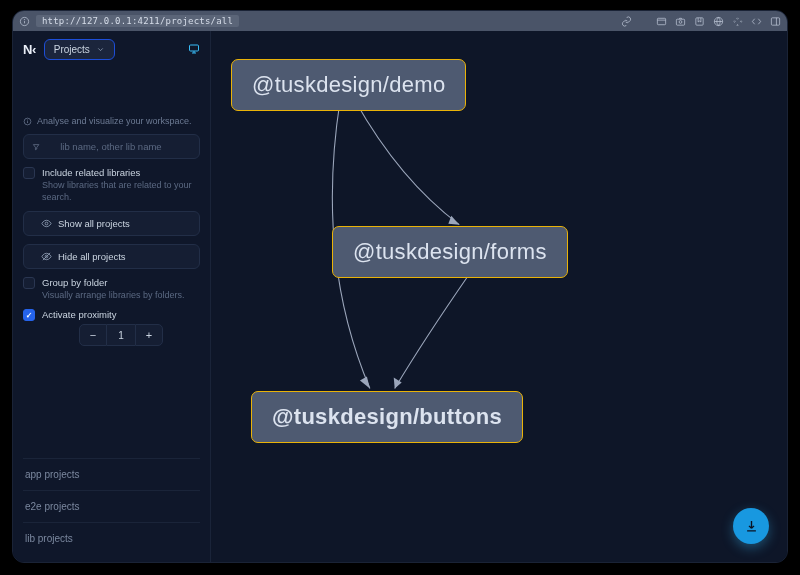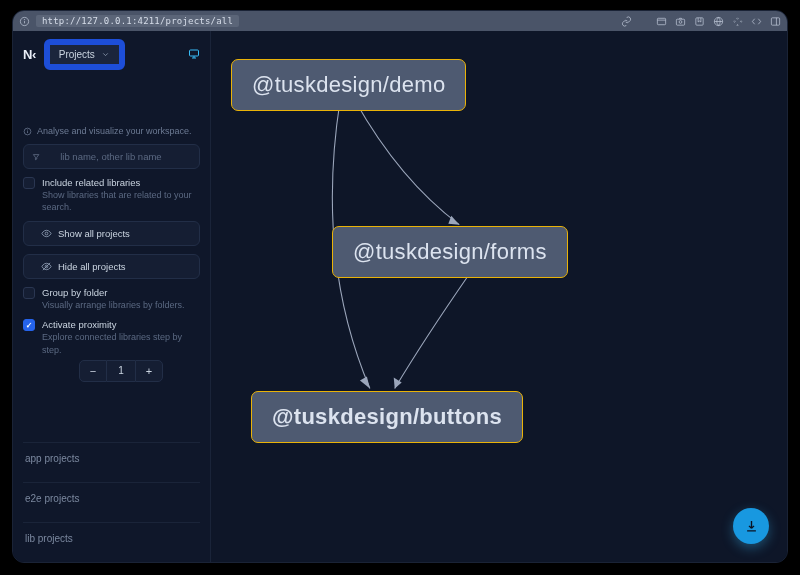--- a/index.html
+++ b/index.html
@@ -53,21 +53,21 @@
   display: flex;
   flex-direction: column;
   gap: 8px;
   overflow: hidden;
   font-size: 10px;
 }
 .sb-top { display: flex; align-items: center; gap: 8px; }
 .logo { font-weight: 800; font-size: 13px; color: #e9eef7; letter-spacing: -0.5px; }
 .projects-chip {
   display: flex; align-items: center; gap: 6px;
-  background: #1b253c; border: 6px solid #1d4ed8;
+  background: #1b253c; border: 1px solid #1d4ed8;
   padding: 4px 9px; border-radius: 6px;
   color: #cbd5e1; font-size: 10px; font-weight: 500;
 }
 .sb-top-right { margin-left: auto; color: #38bdf8; }
 
 .hint { display: flex; align-items: center; gap: 5px; color: #6c7a93; font-size: 9px; margin-top: 48px; }
 .hint svg { width: 9px; height: 9px; }
 
 .search {
   display: flex; align-items: center; gap: 20px;
@@ -104,21 +104,21 @@
 .stepper { display: flex; justify-content: center; margin-top: 4px; }
 .stepper button, .stepper span {
   width: 28px; height: 22px; display: flex; align-items: center; justify-content: center;
   background: #151e33; border: 1px solid #222e47; color: #cbd5e1;
   font-size: 11px;
 }
 .stepper button:first-child { border-radius: 5px 0 0 5px; }
 .stepper button:last-child { border-radius: 0 5px 5px 0; }
 .stepper span { border-left: none; border-right: none; font-size: 10px; }
 
-.sect-list { margin-top: auto; display: flex; flex-direction: column; gap: 8px; }
+.sect-list { margin-top: auto; display: flex; flex-direction: column; }
 .sect {
   padding: 10px 2px; border-top: 1px solid #1a2439;
   color: #7b889f; font-size: 10px;
 }
 
 .graph {
   flex: 1; position: relative; background: #0e1628;
 }
 .node {
   position: absolute;
@@ -276,21 +276,20 @@
         <div class="opt-txt">
           <div class="opt-title">Group by folder</div>
           <div class="opt-sub">Visually arrange libraries by folders.</div>
         </div>
       </div>
 
       <div class="opt">
         <div class="cb checked"></div>
         <div class="opt-txt">
           <div class="opt-title">Activate proximity</div>
-          <div class="opt-sub">Explore connected libraries step by step.</div>
           <div class="stepper">
             <button>−</button>
             <span>1</span>
             <button>+</button>
           </div>
         </div>
       </div>
 
       <div class="sect-list">
         <div class="sect">app projects</div>

